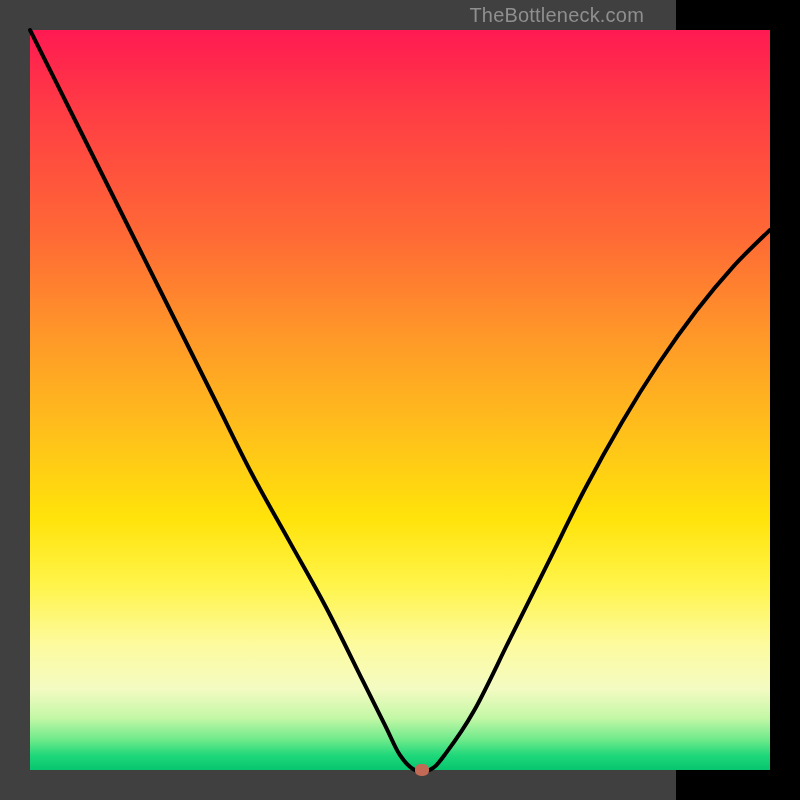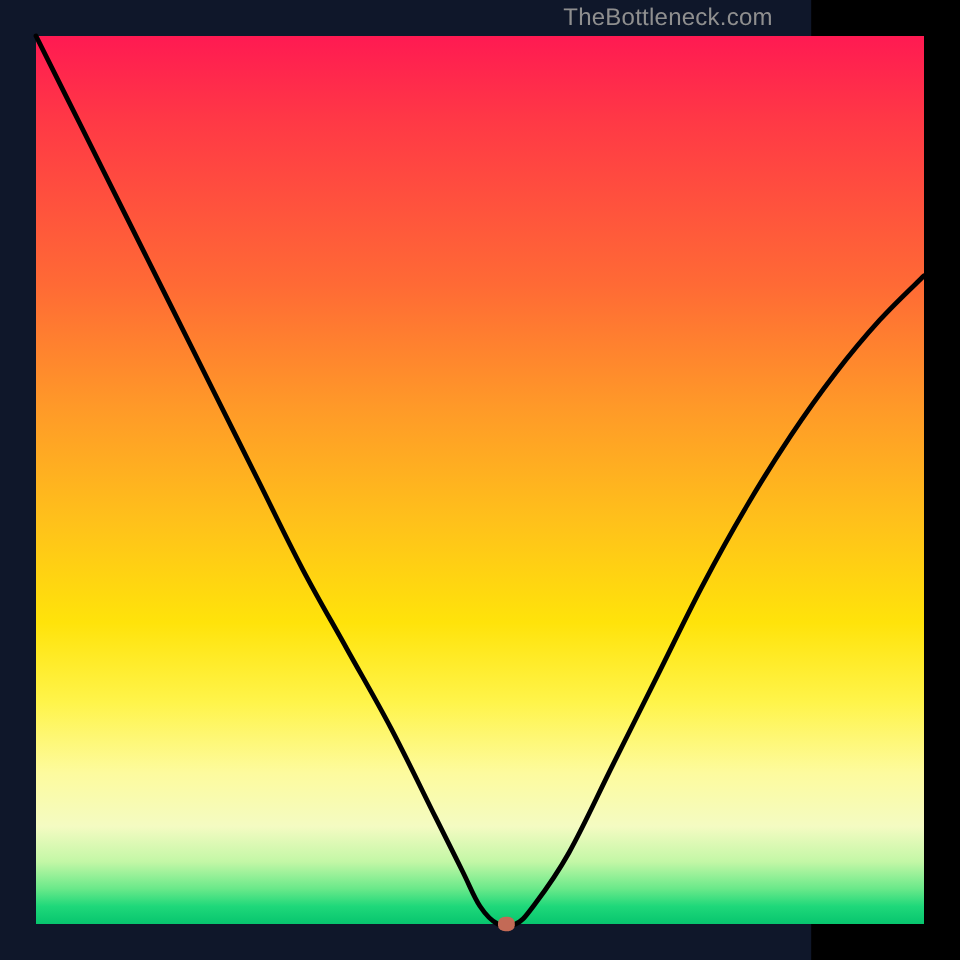--- a/index.html
+++ b/index.html
@@ -10,21 +10,21 @@
     background: #000;
     overflow: hidden;
     font-family: Arial, Helvetica, sans-serif;
   }
   .frame {
     position: absolute;
     left: 0;
     top: 0;
     width: 676px;
     height: 800px;
-    background: #0f172a;
+    background: #404040;
   }
   .plot {
     position: absolute;
     left: 30px;
     top: 30px;
     width: 740px;
     height: 740px;
     
     background: linear-gradient(
       to bottom,

